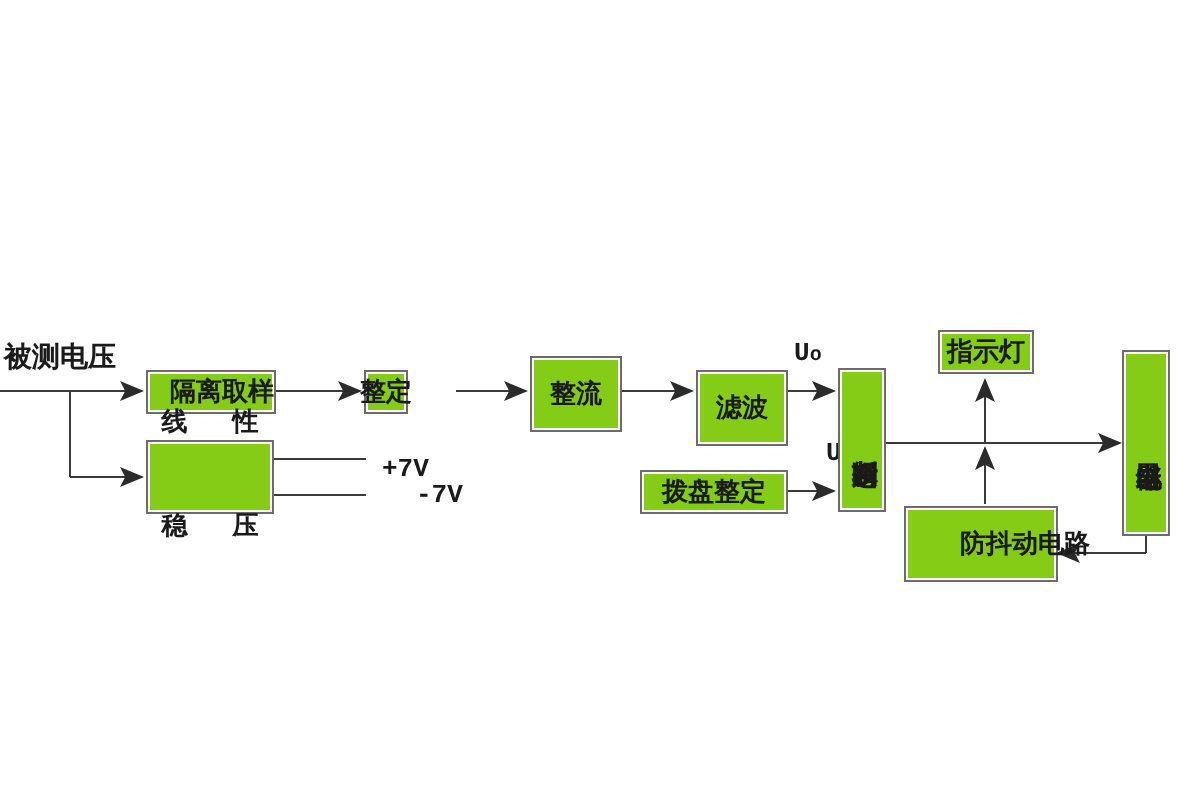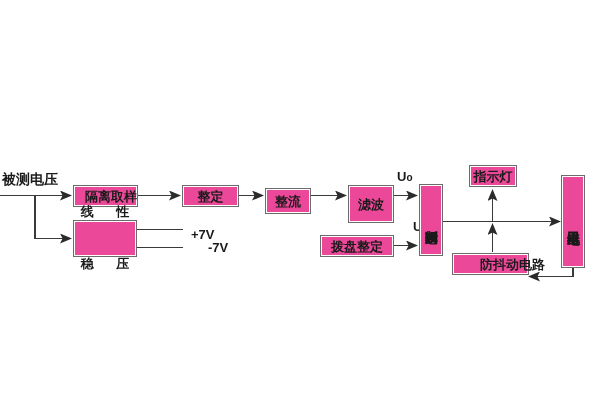--- a/index.html
+++ b/index.html
@@ -23,21 +23,21 @@
   #diagram-svg {
     position: absolute;
     left: 0;
     top: 0;
     width: 600px;
     height: 400px;
   }
   .node {
     position: absolute;
     box-sizing: border-box;
-    background: #ec4899;
+    background: #84cc16;
     border: 1px solid #6b6b6b;
     box-shadow: inset 0 0 0 1px #ffffff;
     color: #1a1a1a;
     display: flex;
     align-items: center;
     justify-content: center;
     line-height: 1;
     white-space: nowrap;
   }
   .node .cjk {
@@ -70,21 +70,21 @@
     color: #1a1a1a;
     font-weight: 700;
     line-height: 1;
     white-space: nowrap;
   }
   .label-cjk {
     font-family: "DejaVu Sans", "Liberation Sans", sans-serif;
     font-size: 14px;
   }
   .label-lat {
-    font-family: Liberation Sans, sans-serif;
+    font-family: Liberation Mono, monospace;
     font-size: 13px;
   }
   .label-sub {
     font-size: 10px;
   }
 </style>
 </head>
 <body>
 
 <div id="diagram-root">
@@ -142,25 +142,25 @@
   </div>
 
   <div class="node twoline" style="left:73px; top:196px; width:64px; height:37px;">
     <span class="cjk">线  性</span>
     <span class="cjk">稳  压</span>
   </div>
 
   <div class="free-label label-lat" style="left:191px; top:204px;">+7V</div>
   <div class="free-label label-lat" style="left:208px; top:217px;">-7V</div>
 
-  <div class="node" style="left:182px; top:161px; width:57px; height:22px;">
+  <div class="node" style="left:182px; top:161px; width:22px; height:22px;">
     <span class="cjk">整定</span>
   </div>
 
-  <div class="node" style="left:265px; top:164px; width:46px; height:26px;">
+  <div class="node" style="left:265px; top:154px; width:46px; height:38px;">
     <span class="cjk">整流</span>
   </div>
 
   <div class="node" style="left:348px; top:161px; width:46px; height:38px;">
     <span class="cjk">滤波</span>
   </div>
 
   <div class="free-label label-lat" style="left:397px; top:146px;">
     <span>U</span><span class="label-sub">o</span>
   </div>
@@ -174,21 +174,21 @@
   </div>
 
   <div class="node vertical" style="left:419px; top:160px; width:24px; height:72px;">
     <span class="cjk" style="writing-mode:vertical-rl; text-orientation:upright; letter-spacing:0px;">逻辑判断</span>
   </div>
 
   <div class="node" style="left:469px; top:141px; width:48px; height:22px;">
     <span class="cjk">指示灯</span>
   </div>
 
-  <div class="node" style="left:452px; top:229px; width:77px; height:22px;padding-left:44px;">
+  <div class="node" style="left:452px; top:229px; width:77px; height:38px;padding-left:44px;">
     <span class="cjk">防抖动电路</span>
   </div>
 
   <div class="node vertical" style="left:561px; top:151px; width:24px; height:93px;">
     <span class="cjk" style="writing-mode:vertical-rl; text-orientation:upright; letter-spacing:0px;">出口继电器</span>
   </div>
 
 </div>
 
 </body></html>

